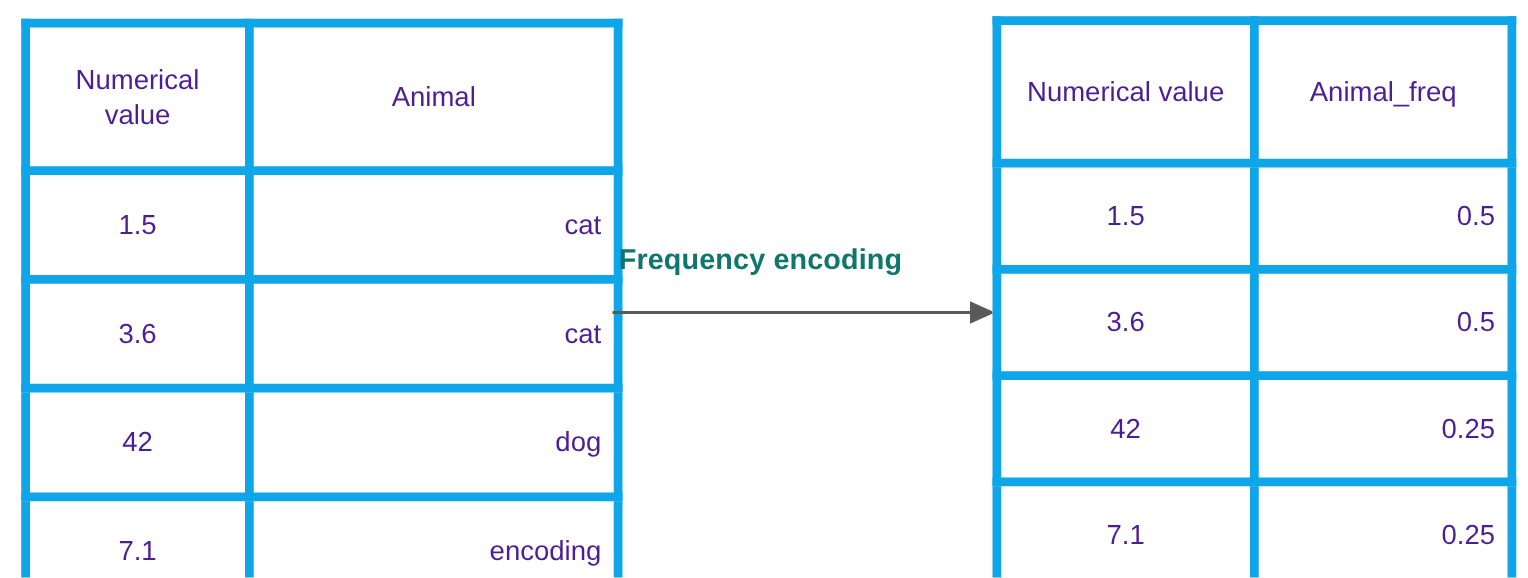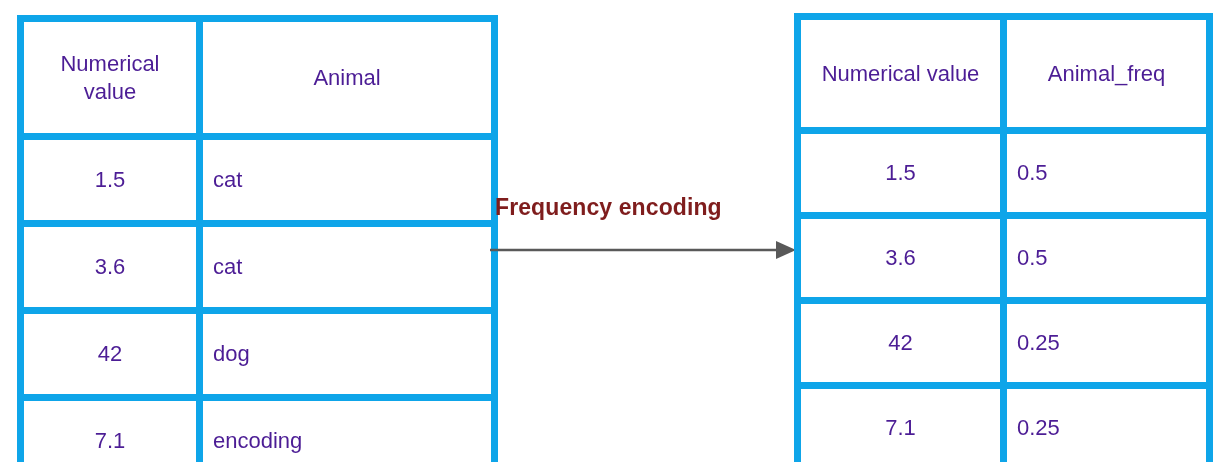--- a/index.html
+++ b/index.html
@@ -32,21 +32,21 @@
   .data-table th {
     border: 7px solid #0ea5e9;
     font-weight: normal;
     font-size: 22px;
     line-height: 1.25;
     color: #4c1d95;
     padding: 0 10px;
     vertical-align: middle;
   }
   .cell-center { text-align: center; }
-  .cell-left   { text-align: left; margin-left: 36px; }
+  .cell-left   { text-align: right; margin-left: 36px; }
 
   
   #table-source {
     left: 17px;
     top: 15px;
     width: 474px;
   }
   #table-source col.col-num   { width: 179px; }
   #table-source col.col-label { width: 295px; }
   #table-source .row-header td { height: 111px; }
@@ -63,21 +63,21 @@
   #table-result .row-header td { height: 107px; }
   #table-result .row-data td   { height: 78px; }
 
   
   .transform-label {
     position: absolute;
     left: 495px;
     top: 194px;
     font-size: 23px;
     font-weight: bold;
-    color: #7f1d1d;
+    color: #0f766e;
     white-space: nowrap;
     letter-spacing: 0.1px;
   }
   .transform-arrow {
     position: absolute;
     left: 486px;
     top: 234px;
     width: 314px;
     height: 32px;
   }

